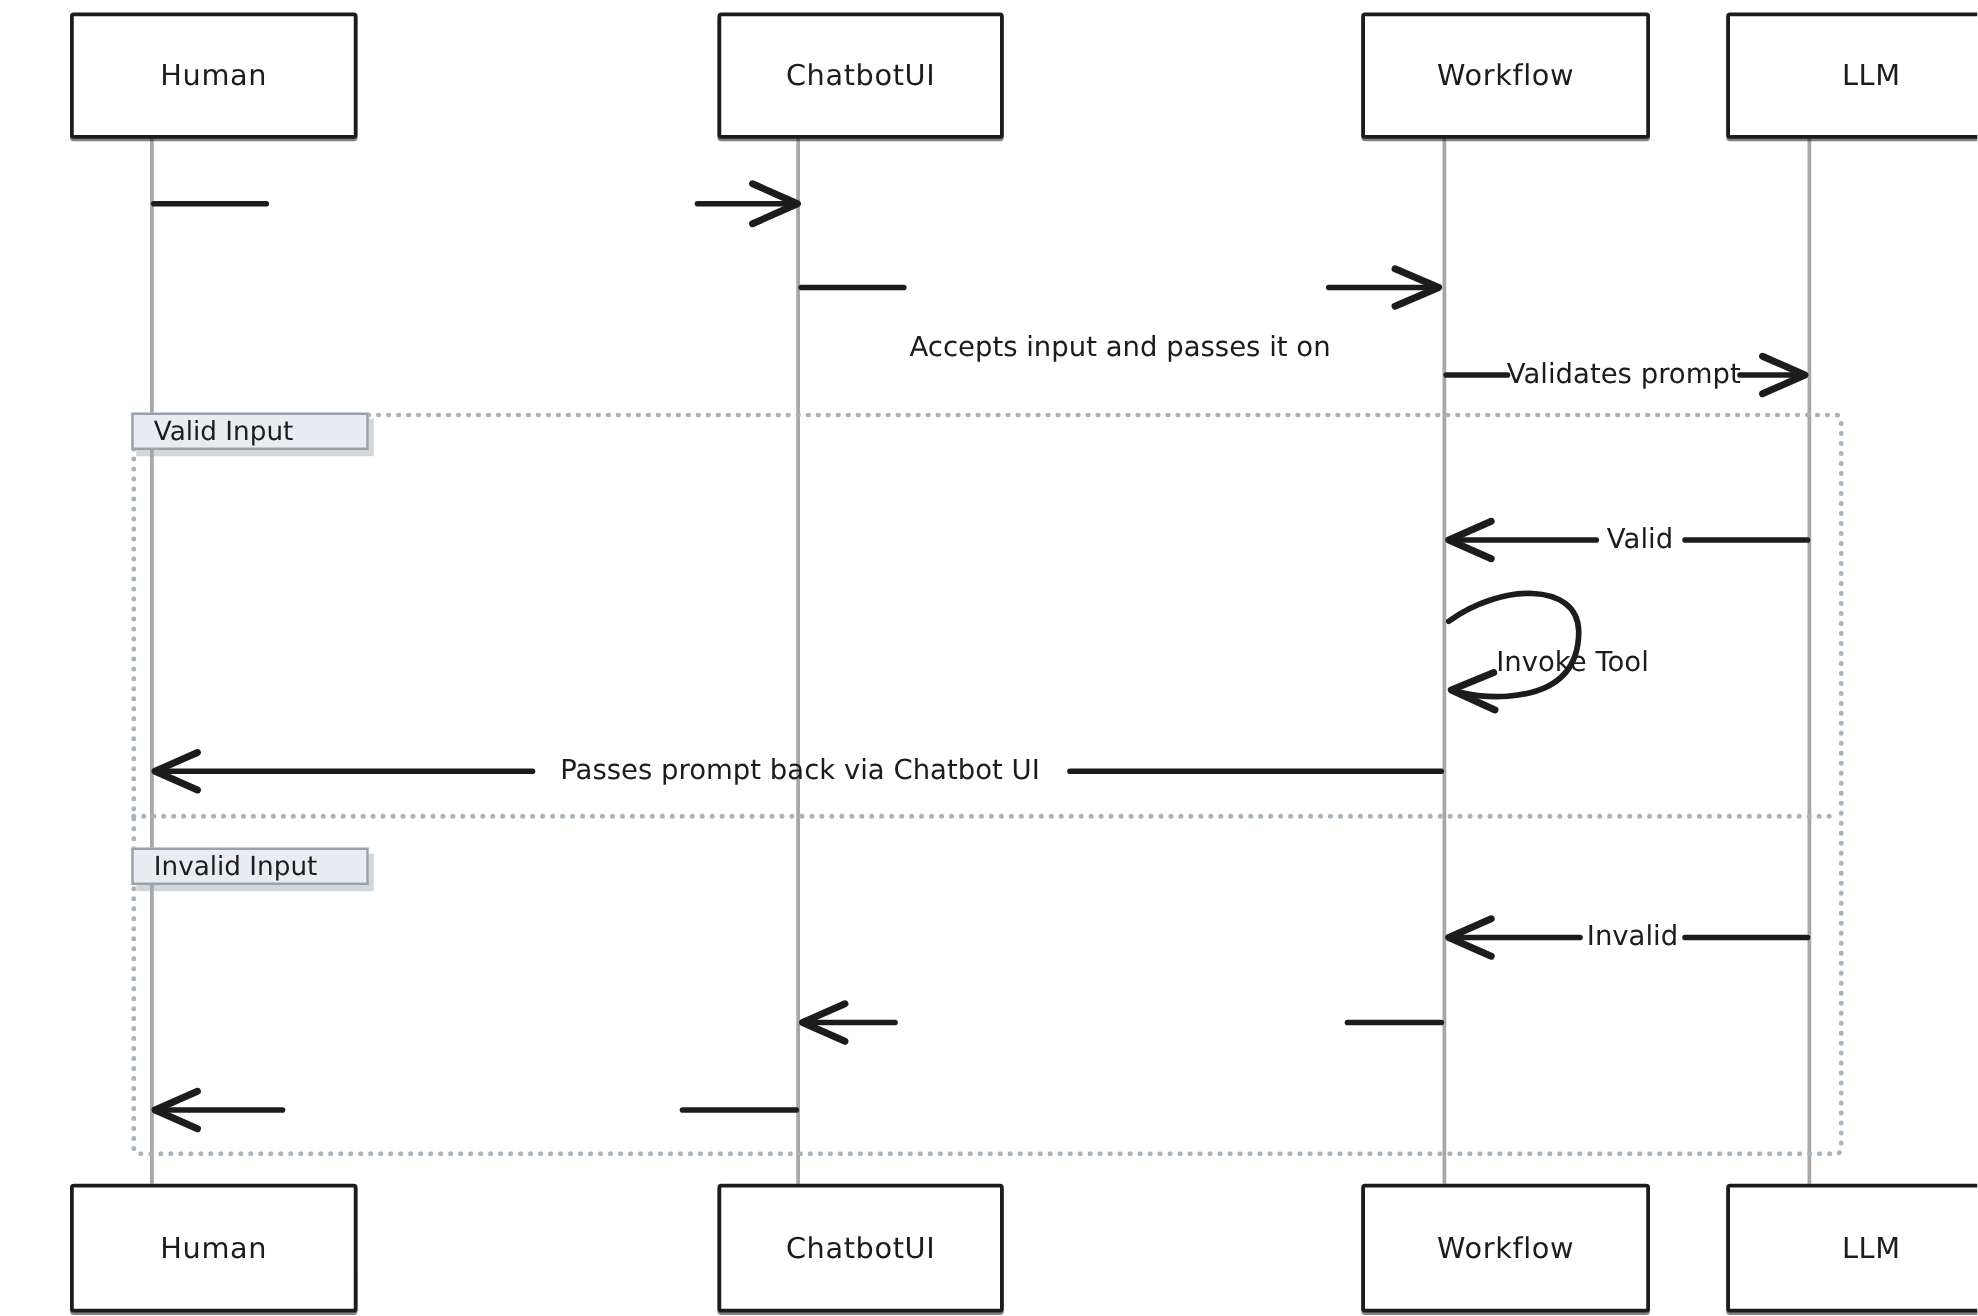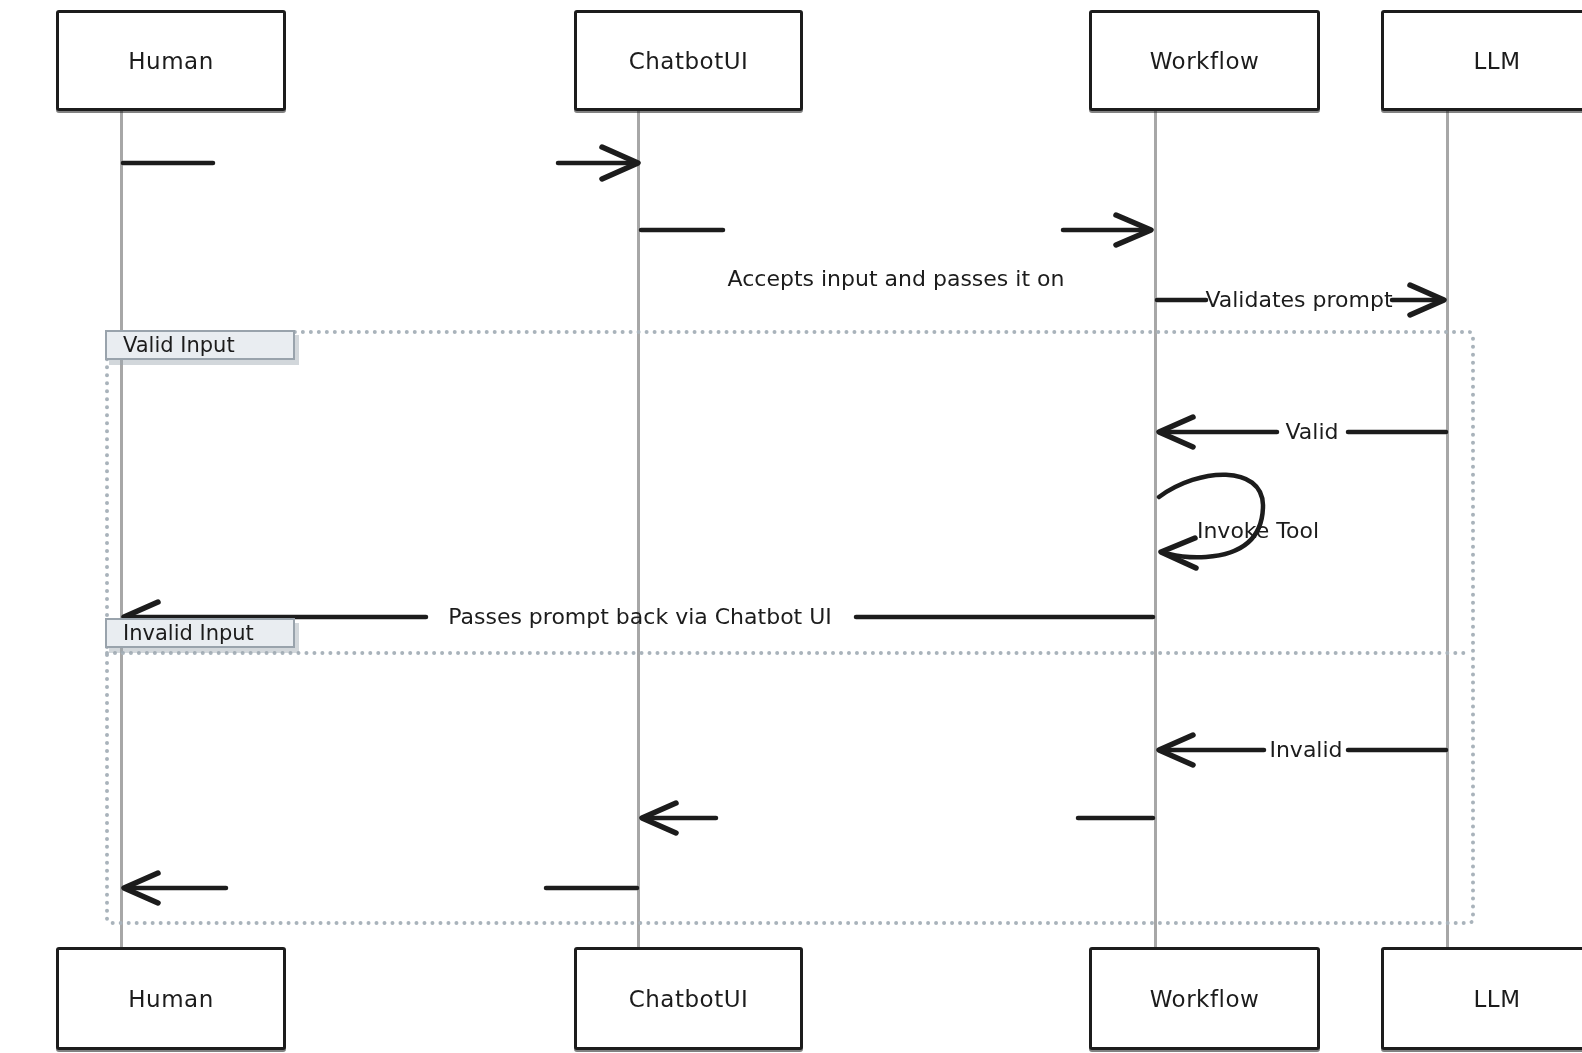--- a/index.html
+++ b/index.html
@@ -127,21 +127,21 @@
     <g>
       <polyline class="head" points="158,873 124,888 158,903"></polyline>
       <line class="seg" x1="132" y1="888" x2="226" y2="888"></line>
       <line class="seg" x1="546" y1="888" x2="637" y2="888"></line>
     </g>
   </svg>
 
   <div class="section-label" style="left:105px;top:330px;">
     <span>Valid Input</span>
   </div>
-  <div class="section-label" style="left:105px;top:618px;">
+  <div class="section-label" style="left:105px;top:678px;">
     <span>Invalid Input</span>
   </div>
 
   <div class="msg wrap" style="left:896px;top:231px;width:345px;margin-top:48px;">Accepts input and passes it on</div>
   <div class="msg" style="left:1299px;top:300px;">Validates prompt</div>
   <div class="msg" style="left:1312px;top:432px;">Valid</div>
   <div class="msg" style="left:1258px;top:499px;margin-top:32px;">Invoke Tool</div>
   <div class="msg" style="left:640px;top:617px;">Passes prompt back via Chatbot UI</div>
   <div class="msg" style="left:1306px;top:750px;">Invalid</div>
 

